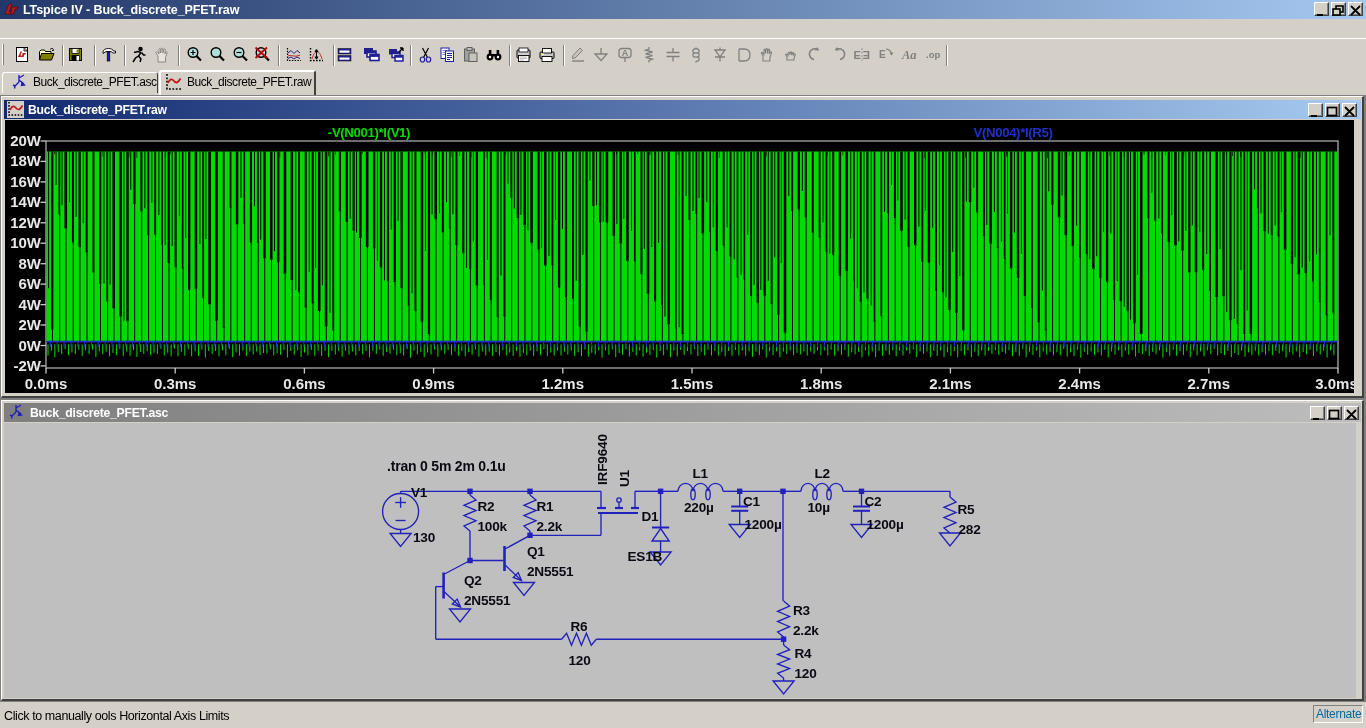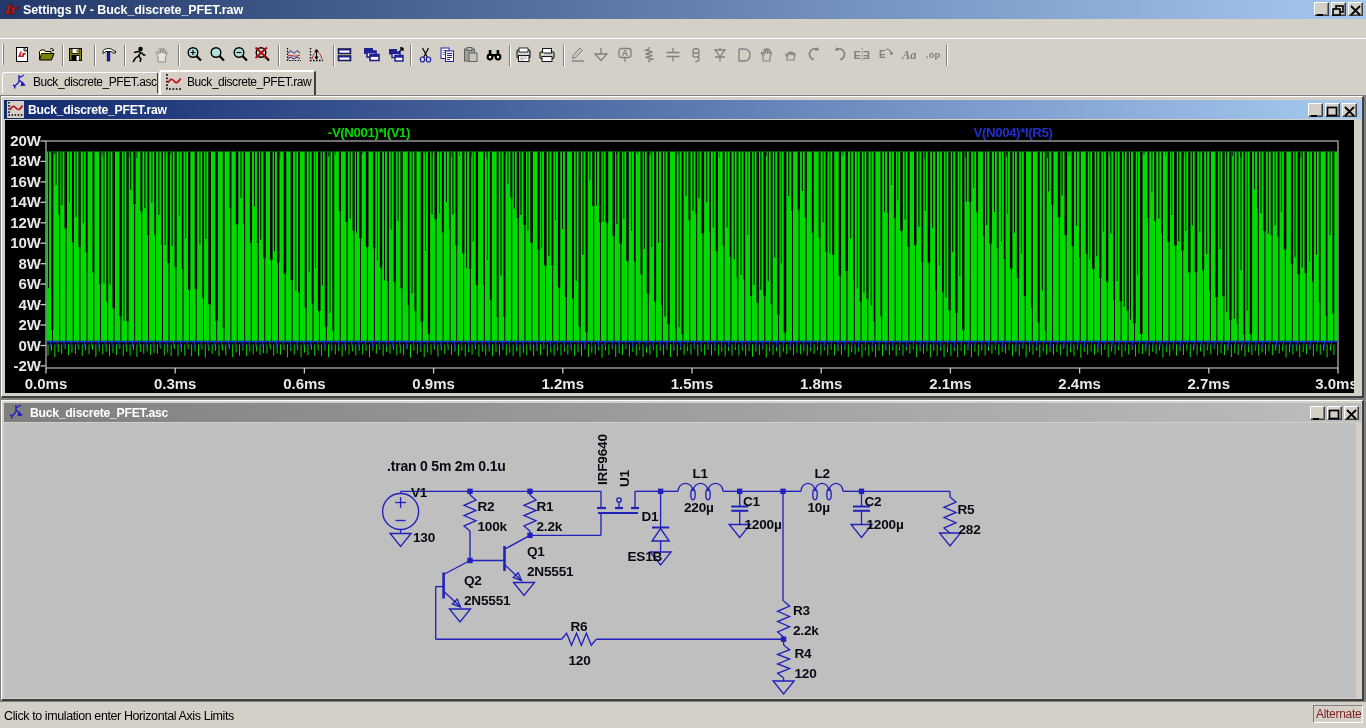--- a/index.html
+++ b/index.html
@@ -12,21 +12,21 @@
  color:#000;text-align:center;}
 .sep{position:absolute;top:44px;width:2px;height:21px;
  border-left:1px solid #808080;border-right:1px solid #fff}
 </style></head><body>
 <div id="root">
     <div class="abs" style="left:0;top:0;width:1366px;height:19px;background:linear-gradient(to right,#22386a,#a5c8f0)">
       <svg class="abs" style="left:4px;top:2px" width="15" height="15" viewBox="0 0 15 15">
         <path d="M1 12 L5 2 L8 2 L5 10 L10 10 L9 12 Z" fill="#b02020" stroke="#500" stroke-width="0.6"></path>
         <path d="M8 5 L14 5 L13.3 7 L11 7 L9.5 12 L7 12 Z" fill="#b02020" stroke="#500" stroke-width="0.6"></path>
       </svg>
-      <span class="abs" style="left:23px;top:2.5px;font-size:12.5px;font-weight:bold;color:#fff;letter-spacing:-0.1px">Settings IV - Buck_discrete_PFET.raw</span>
+      <span class="abs" style="left:23px;top:2.5px;font-size:12.5px;font-weight:bold;color:#fff;letter-spacing:-0.1px">LTspice IV - Buck_discrete_PFET.raw</span>
     </div>
     <div class="tbtn" style="left:1314px;top:2px"><svg width="13" height="12" viewBox="0 0 13 12">
         <rect x="2" y="9" width="6" height="2" fill="#000"></rect>
       </svg></div>
     <div class="tbtn" style="left:1331px;top:2px"><svg width="13" height="12" viewBox="0 0 13 12">
         <rect x="4" y="1" width="7" height="6" fill="none" stroke="#000" stroke-width="1.6"></rect>
         <rect x="1" y="4" width="7" height="6" fill="#d4d0c8" stroke="#000" stroke-width="1.6"></rect>
       </svg></div>
     <div class="tbtn" style="left:1348px;top:2px"><svg width="13" height="12" viewBox="0 0 13 12">
         <path d="M2 1 L11 10 M11 1 L2 10" stroke="#000" stroke-width="1.8"></path>
@@ -1593,17 +1593,17 @@
       <text x="464.0" y="585.0" font-size="13.6" font-weight="bold" letter-spacing="-0.2" fill="#0a0a14">Q2</text>
       <text x="464.0" y="604.5" font-size="13.6" font-weight="bold" letter-spacing="-0.2" fill="#0a0a14">2N5551</text>
       <text x="570.5" y="630.5" font-size="13.6" font-weight="bold" letter-spacing="-0.2" fill="#0a0a14">R6</text>
       <text x="568.5" y="664.5" font-size="13.6" font-weight="bold" letter-spacing="-0.2" fill="#0a0a14">120</text>
       <text x="793.0" y="615.0" font-size="13.6" font-weight="bold" letter-spacing="-0.2" fill="#0a0a14">R3</text>
       <text x="793.0" y="634.5" font-size="13.6" font-weight="bold" letter-spacing="-0.2" fill="#0a0a14">2.2k</text>
       <text x="794.5" y="658.0" font-size="13.6" font-weight="bold" letter-spacing="-0.2" fill="#0a0a14">R4</text>
       <text x="794.5" y="677.5" font-size="13.6" font-weight="bold" letter-spacing="-0.2" fill="#0a0a14">120</text>
     </svg>
     <div class="abs" style="left:0;top:702px;width:1366px;height:26px;background:#d4d0c8">
-      <span class="abs" style="left:4px;top:7px;font-size:12.5px;letter-spacing:-0.4px;color:#000">Click to imulation enter Horizontal Axis Limits</span>
+      <span class="abs" style="left:4px;top:7px;font-size:12.5px;letter-spacing:-0.4px;color:#000">Click to manually ools Horizontal Axis Limits</span>
       <div class="abs" style="left:1313px;top:3px;width:50px;height:18px;background:#d4d0c8;border-top:1px solid #808080;border-left:1px solid #808080;border-bottom:1px solid #fff;border-right:1px solid #fff">
-        <span style="position:absolute;left:2px;top:1px;font-size:12px;letter-spacing:-0.3px;color:#7f1d1d">Alternate</span>
+        <span style="position:absolute;left:2px;top:1px;font-size:12px;letter-spacing:-0.3px;color:#0369a1">Alternate</span>
       </div>
     </div>
   </div>
 </body></html>

